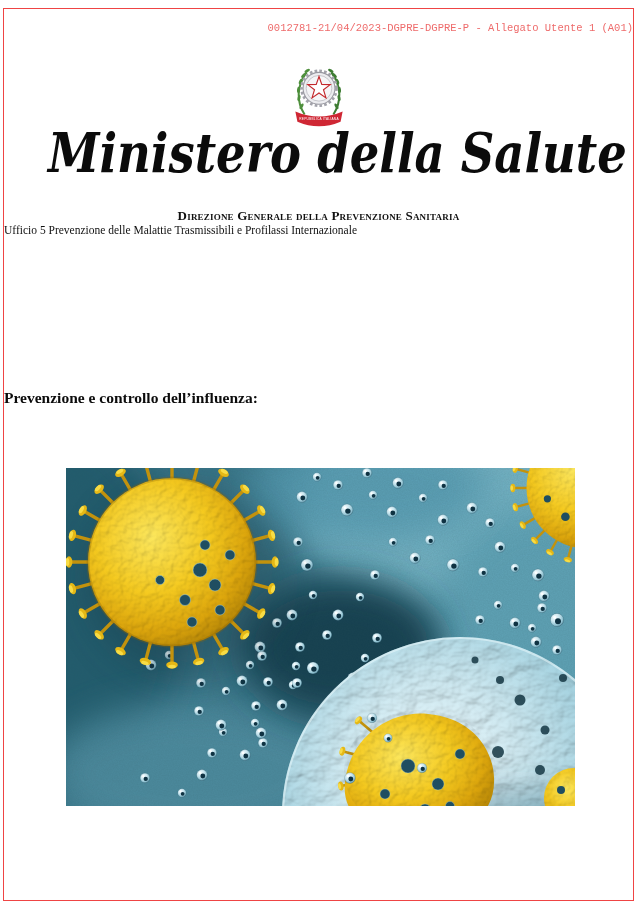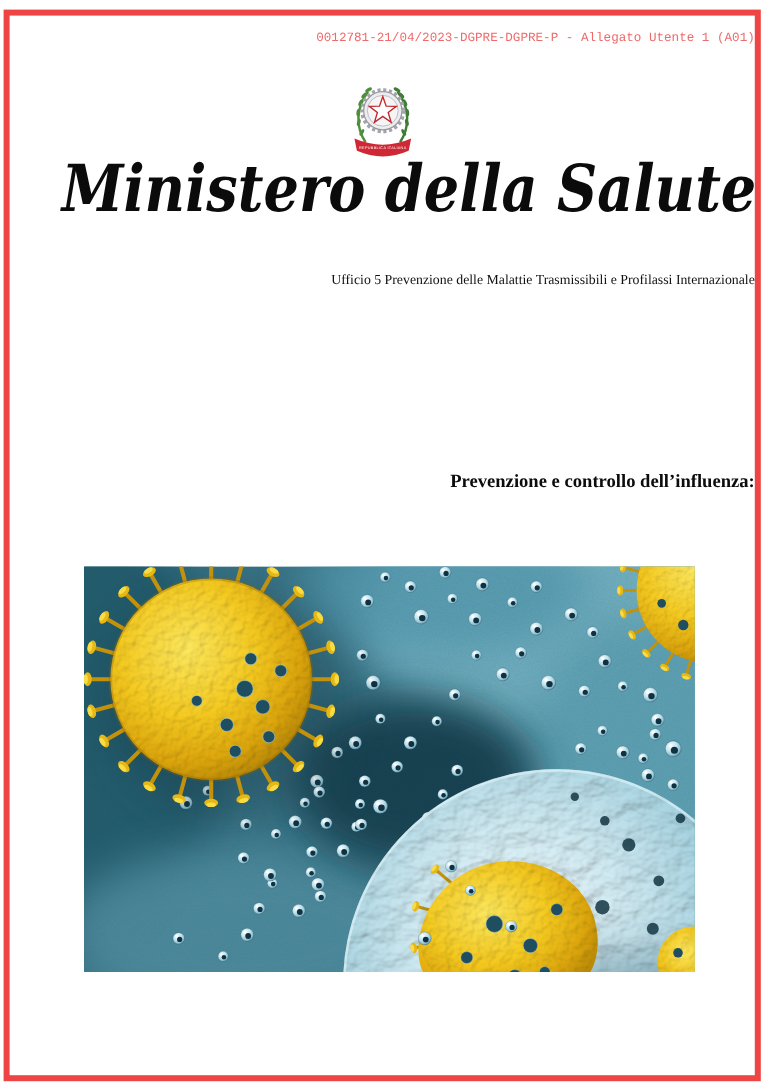--- a/index.html
+++ b/index.html
@@ -2,44 +2,44 @@
 <html><head>
 <meta charset="utf-8">
 <style>
   html,body{margin:0;padding:0;}
   body{
     width:641px;height:906px;position:relative;background:#ffffff;
     font-family:"Liberation Serif","DejaVu Serif",serif;overflow:hidden;
   }
   .page{
     position:absolute;left:3px;top:8px;width:631px;height:893px;
-    background:#fff;border:5px solid #ef4444;box-sizing:border-box;
+    background:#fff;border:1px solid #ef4444;box-sizing:border-box;
   }
   .protocol{
     position:absolute;top:13px;right:0;white-space:nowrap;
     font-family:"Liberation Mono","DejaVu Sans Mono",monospace;
     font-size:10.5px;color:#ee6b6b;letter-spacing:0;
   }
   .emblem{position:absolute;top:50px;left:50%;transform:translateX(-50%);width:62px;height:74px;}
   .emblem svg{width:100%;height:100%;display:block;}
   .ministry{
     position:absolute;top:112px;left:0;width:100%;text-align:center;white-space:nowrap;
     font-family:"DejaVu Serif",serif;font-style:italic;font-weight:bold;
     font-size:54px;color:#0b0b0b;transform:scaleX(.86);
   }
   .dg{
     position:absolute;top:199px;left:0;width:100%;text-align:center;
     font-weight:bold;font-variant:small-caps;font-size:13px;letter-spacing:.2px;color:#101010;
   }
   .office{
-    position:absolute;top:215px;left:0;width:100%;text-align:right;
+    position:absolute;top:215px;left:0;width:100%;text-align:left;
     font-size:11.5px;color:#101010;
   }
   .doc-title{
-    position:absolute;top:379px;left:0;width:100%;text-align:right;
+    position:absolute;top:379px;left:0;width:100%;text-align:left;
     font-weight:bold;font-size:15.5px;line-height:20px;color:#0c0c0c;
   }
   .cover{position:absolute;left:62px;top:459px;width:509px;height:338px;}
   .cover svg{width:100%;height:100%;display:block;}
 </style>
 </head>
 <body>
 
 <div class="page">
 
@@ -76,20 +76,21 @@
       <path d="M30,17 L32.7,24.78 L40.94,24.95 L34.37,29.92 L36.76,37.8 L30,33.1 L23.24,37.8 L25.63,29.92 L19.06,24.95 L27.3,24.78 Z" fill="#ffffff" stroke="#c3272b" stroke-width="1.1" stroke-linejoin="miter"></path>
 
       <g>
         <path d="M7,51 Q30,61 53,51 L51,61 Q30,70 9,61 Z" fill="#cf2734"></path>
         <text x="30" y="59.6" text-anchor="middle" font-size="3.1" letter-spacing="0.25" fill="#ffffff" font-family="Liberation Sans, sans-serif">REPUBBLICA ITALIANA</text>
       </g>
     </svg>
   </div>
 
   <div class="ministry">Ministero della Salute</div>
+  <div class="dg">Direzione Generale della Prevenzione Sanitaria</div>
   <div class="office">Ufficio 5 Prevenzione delle Malattie Trasmissibili e Profilassi Internazionale</div>
 
   <div class="doc-title">
     <div>Prevenzione e controllo dell’influenza:</div>
   </div>
 
   <div class="cover">
     <svg viewBox="0 0 509 338" preserveAspectRatio="none">
       <defs>
         <filter id="soft" x="-60%" y="-60%" width="220%" height="220%">

